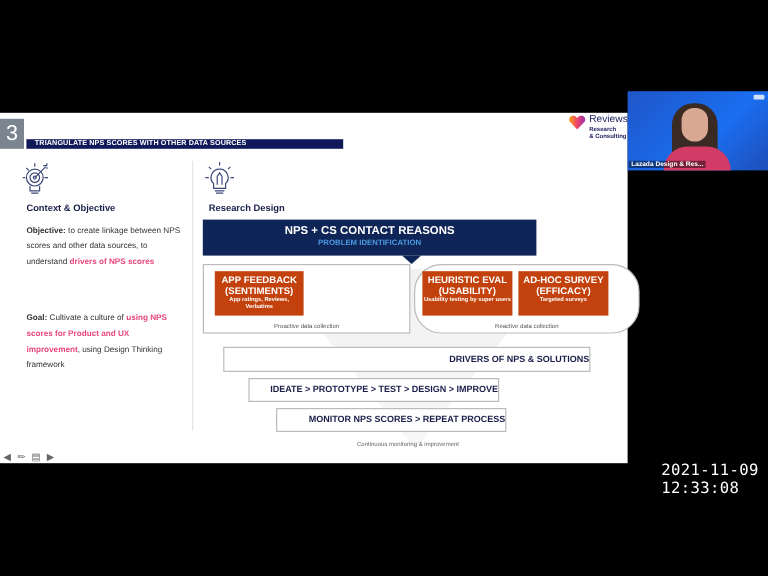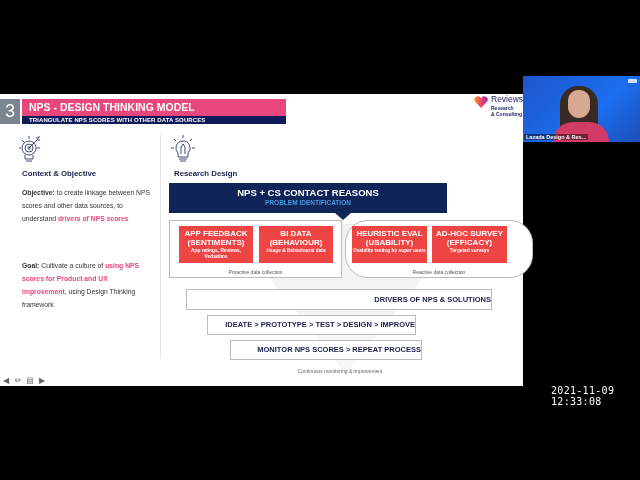--- a/index.html
+++ b/index.html
@@ -27,48 +27,47 @@
   .divider { position: absolute; left: 160px; top: 40px; width: 1px; height: 225px; background: #e5e5e5; }
 
   .funnel-bg { position: absolute; left: 226px; top: 130px; width: 240px; height: 150px; background: linear-gradient(#f1f1f1,#f7f7f7); clip-path: polygon(0 0, 100% 0, 50% 100%); }
 
   .nav-box { position: absolute; left: 169px; top: 89px; width: 278px; height: 30px; background: #0f2557; text-align: center; }
   .nav-title { color: #fff; font-weight: bold; font-size: 9.5px; margin-top: 4px; display: block; }
   .nav-sub { color: #4a9ae0; font-weight: bold; font-size: 6.5px; display: block; margin-top: 1px; }
   .nav-arrow { position: absolute; left: 335px; top: 119px; width: 0; height: 0; border-left: 8px solid transparent; border-right: 8px solid transparent; border-top: 7px solid #0f2557; }
 
   .group-box { position: absolute; top: 126px; height: 58px; border: 1px solid #bbb; background: #fff; }
-  .card { position: absolute; top: 5px; height: 37px; background: #ef4444; color: #fff; text-align: center; padding-top: 3px; }
+  .card { position: absolute; top: 5px; height: 37px; background: #c2410c; color: #fff; text-align: center; padding-top: 3px; }
   .card-title { display: block; font-weight: bold; font-size: 8px; line-height: 9px; }
   .card-desc { display: block; font-size: 4.8px; font-weight: bold; line-height: 6px; margin-top: 1px; }
   .group-caption { position: absolute; bottom: 2px; left: 0; width: 100%; text-align: center; font-size: 5px; color: #555; }
 
   .step-box { position: absolute; border: 1px solid #bbb; background: #fff; text-align: right; font-weight: bold; font-size: 7.5px; color: #1a1f4a; }
   .footer-caption { position: absolute; left: 260px; top: 274px; width: 160px; text-align: center; font-size: 5px; color: #666; }
 
   
   .video { position: absolute; left: 523px; top: 76px; width: 117px; height: 66px; background: linear-gradient(135deg, #1f56c9, #1a6ef0 60%, #1e4fb8); overflow: hidden; }
   .person-hair { position: absolute; left: 37px; top: 10px; width: 38px; height: 56px; background: #3a2a24; border-radius: 18px 18px 4px 4px; }
   .person-face { position: absolute; left: 45px; top: 14px; width: 22px; height: 28px; background: #d9a892; border-radius: 11px 11px 12px 12px; }
   .person-shirt { position: absolute; left: 30px; top: 46px; width: 56px; height: 24px; background: #d23b66; border-radius: 20px 20px 0 0; }
   .video-label { position: absolute; left: 1px; bottom: 2px; font-size: 5.5px; font-weight: bold; color: #fff; background: rgba(0,0,0,0.45); padding: 0 2px; }
   .video-badge { position: absolute; right: 3px; top: 3px; width: 9px; height: 4px; background: #fff; opacity: 0.8; border-radius: 1px; }
 
   .toolbar { position: absolute; left: 0; top: 375px; height: 10px; display: flex; gap: 2px; align-items: center; padding-left: 1px; }
   .tb-icon { width: 10px; height: 9px; color: #666; font-size: 8px; line-height: 9px; text-align: center; }
-  .timestamp { position: absolute; left: 551px; top: 385px; font-family: "DejaVu Sans Mono", monospace; font-size: 10px; color: #fff; letter-spacing: 0.3px; }
+  .timestamp { position: absolute; left: 551px; top: 385px; font-family: "DejaVu Sans Mono", monospace; font-size: 13px; color: #fff; letter-spacing: 0.3px; }
 </style>
 </head>
 <body>
 
 <div class="stage">
 
   <div class="slide">
     <div class="num-box">3</div>
-    <div class="title-bar">NPS - DESIGN THINKING MODEL</div>
     <div class="subtitle-bar">TRIANGULATE NPS SCORES WITH OTHER DATA SOURCES</div>
 
     <div class="logo">
       <svg class="logo-heart" viewBox="0 0 14 12">
         <defs>
             <linearGradient id="lg" x1="0" x2="1">
               <stop offset="0" stop-color="#f7a21b"></stop>
               <stop offset="0.5" stop-color="#f0436b"></stop>
               <stop offset="1" stop-color="#9b2fae"></stop>
             </linearGradient>
@@ -124,24 +123,20 @@
       <span class="nav-title">NPS + CS CONTACT REASONS</span>
       <span class="nav-sub">PROBLEM IDENTIFICATION</span>
     </div>
     <div class="nav-arrow"></div>
 
     <div class="group-box" style="left:169px; width:173px;">
       <div class="card" style="left:9px; width:74px;">
         <span class="card-title">APP FEEDBACK (SENTIMENTS)</span>
         <span class="card-desc">App ratings, Reviews, Verbatims</span>
       </div>
-      <div class="card" style="left:89px; width:74px;">
-        <span class="card-title">BI DATA (BEHAVIOUR)</span>
-        <span class="card-desc">Usage &amp; Behavioural data</span>
-      </div>
       <div class="group-caption">Proactive data collection</div>
     </div>
 
     <div class="group-box" style="left:345px; width:188px;border-radius:23px;">
       <div class="card" style="left:6px; width:75px;">
         <span class="card-title">HEURISTIC EVAL (USABILITY)</span>
         <span class="card-desc">Usability testing by super users</span>
       </div>
       <div class="card" style="left:86px; width:75px;text-align:center;">
         <span class="card-title">AD-HOC SURVEY (EFFICACY)</span>

